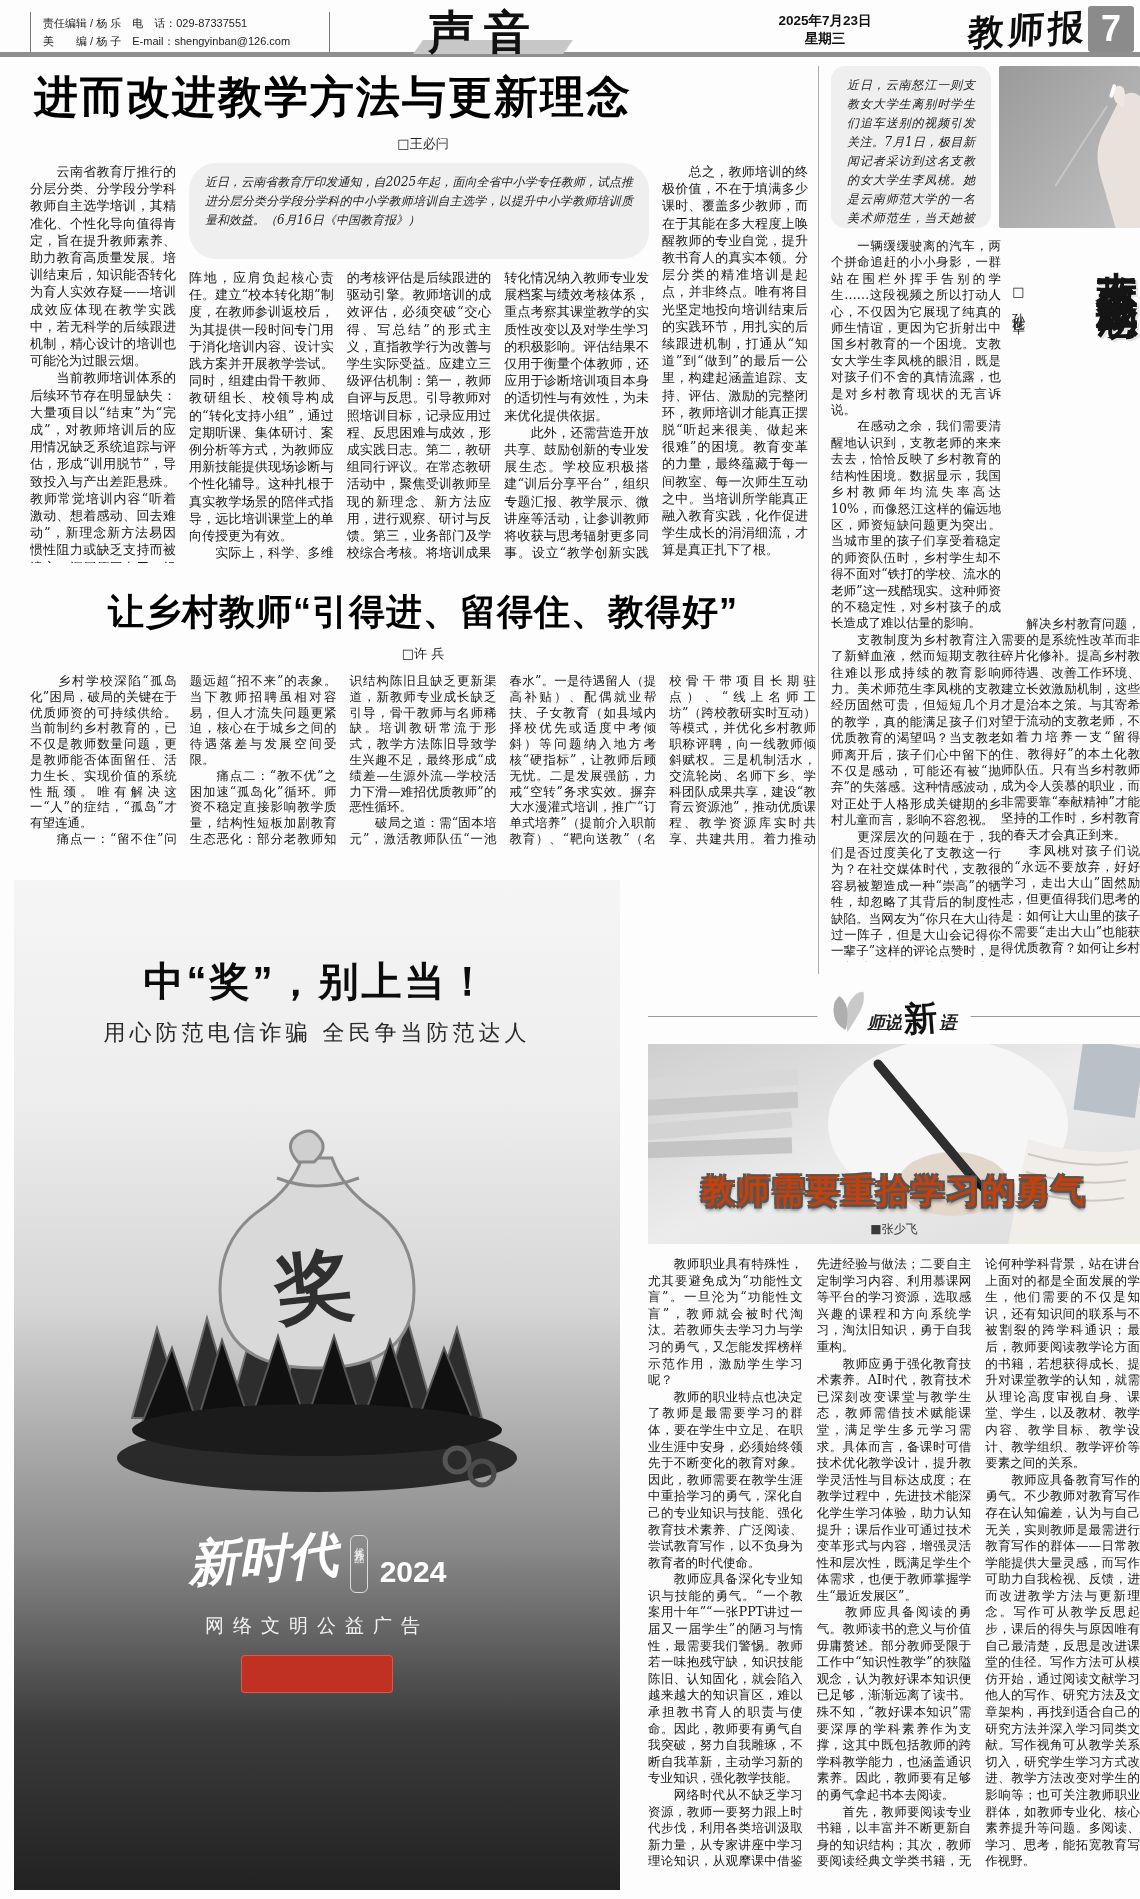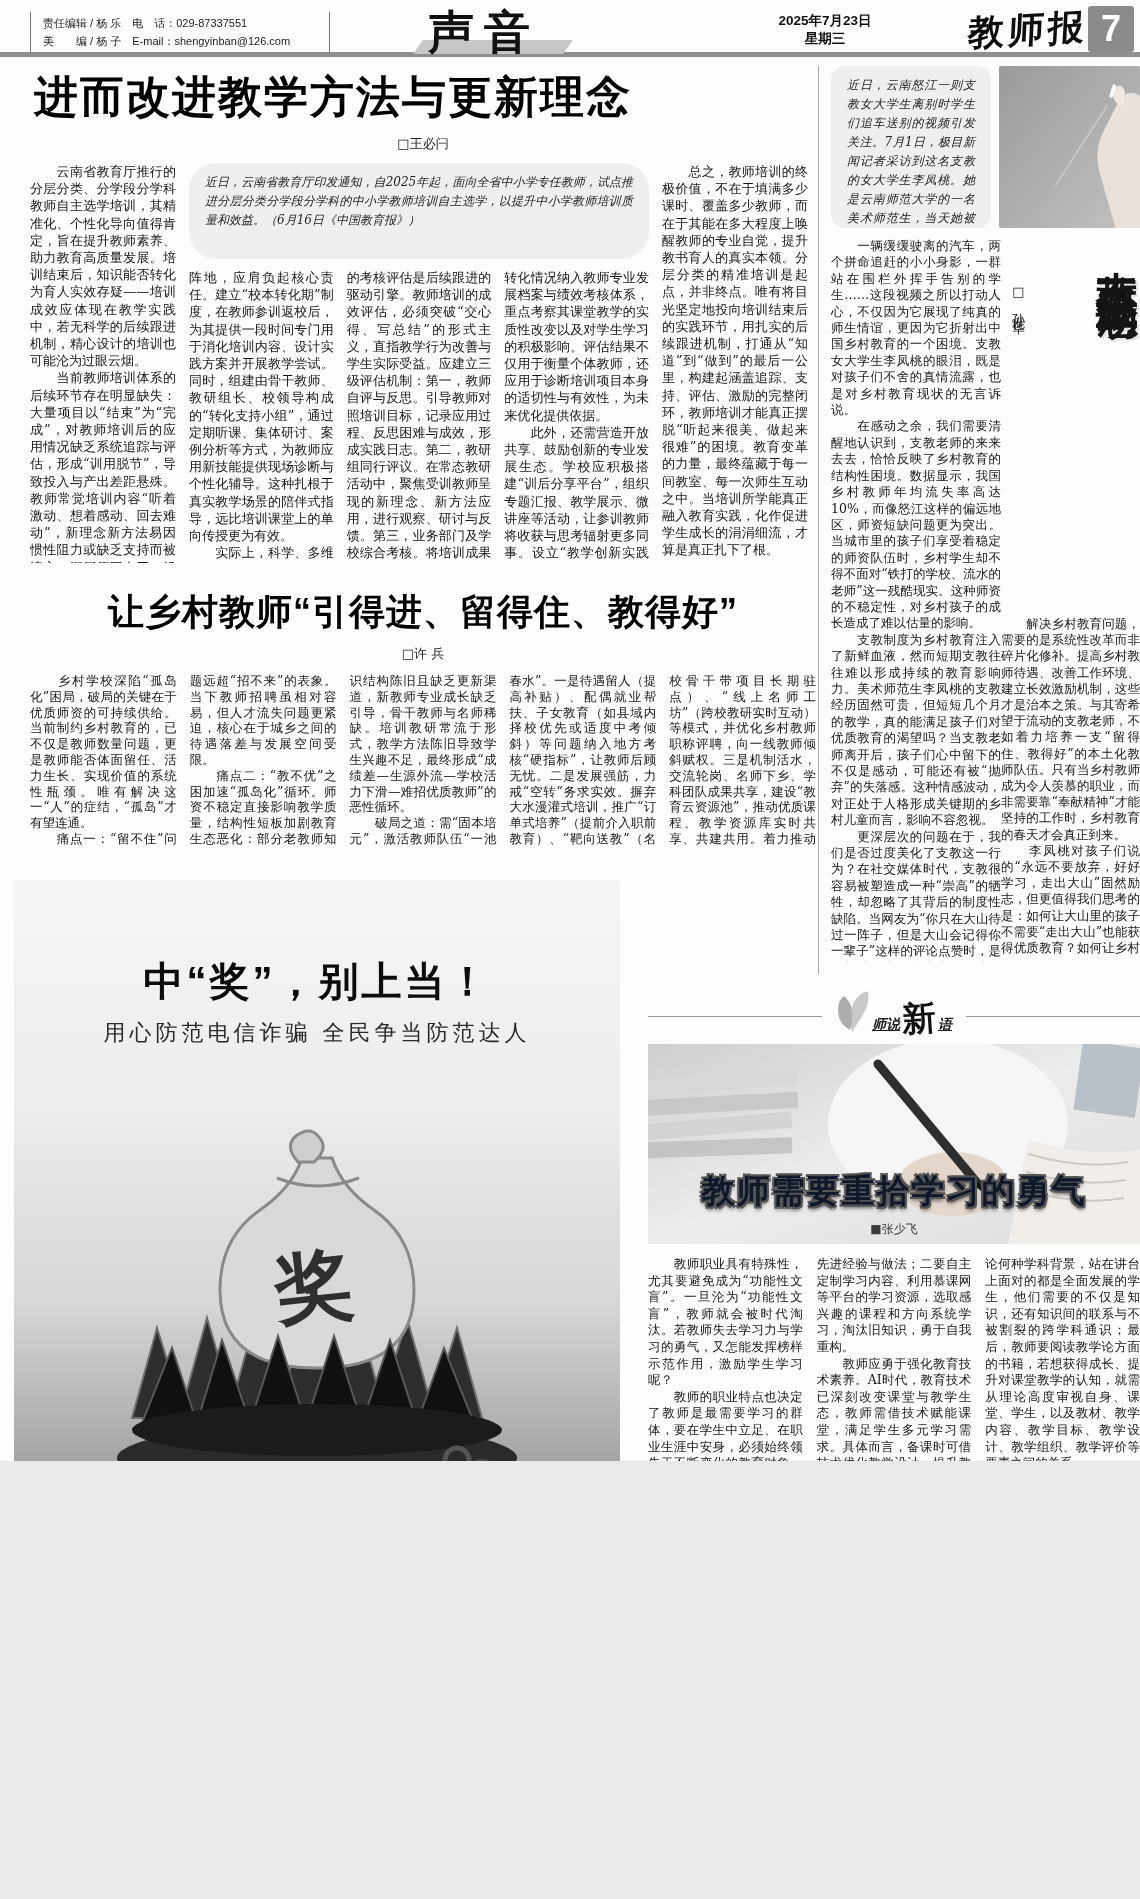--- a/index.html
+++ b/index.html
@@ -1,18 +1,18 @@
 <!DOCTYPE html>
 <html><head>
 <meta charset="utf-8">
 <style>
   * { margin:0; padding:0; box-sizing:border-box; }
   html,body { background:#e9e9e9; }
   #page {
-    position:relative; width:1140px; height:1461px; margin:0 auto;
+    position:relative; width:1140px; height:1899px; margin:0 auto;
     background:#fdfdfd; overflow:hidden; color:#1a1a1a;
     font-family:"DejaVu Serif","Liberation Serif",serif;
     padding-left:44px;
   }
   
   .hdr-editor {
     position:absolute; left:30px; top:12px; width:300px;
     font-family:"Liberation Sans",sans-serif; font-size:11px; line-height:18px;
     color:#222; border-left:1px solid #777; border-right:1px solid #777; padding:2px 12px;
     white-space:pre-line;
@@ -116,27 +116,27 @@
   }
   
   .ss { position:absolute; left:648px; top:986px; width:492px; height:906px; }
   .ss-head { position:relative; height:58px; }
   .ss-head .ss-line { position:absolute; left:0; right:0; top:30px; border-top:1px solid #9a9a9a; }
   .ss-head .ss-center {
     position:absolute; left:50%; transform:translateX(-50%); top:0; background:#fdfdfd;
     padding:0 14px; display:flex; align-items:flex-end; gap:2px; height:56px;
   }
   .ss-label-small { font-family:"DejaVu Serif",serif; font-style:italic; font-weight:bold;
-    font-size:14px; color:#222; padding-bottom:8px;text-decoration:underline; }
+    font-size:17px; color:#222; padding-bottom:8px;text-decoration:underline; }
   .ss-label-big { font-family:"DejaVu Serif",serif; font-weight:900; font-size:34px;
     color:#111; transform:rotate(-4deg); }
   .ss-photo { position:relative; width:492px; height:200px; overflow:hidden; }
   .ss-title {
     position:absolute; left:12px; bottom:30px; width:468px; text-align:center;
-    font-family:"Liberation Sans",sans-serif; font-weight:900; font-size:33px; color:#0f172a;
+    font-family:"Liberation Sans",sans-serif; font-weight:900; font-size:33px; color:#c2410c;
     letter-spacing:2px;
     text-shadow:-2px -2px 0 #555,2px -2px 0 #555,-2px 2px 0 #555,2px 2px 0 #555,0 3px 4px #333;
   }
   .ss-byline { position:absolute; left:0; bottom:6px; width:100%; text-align:center;
     font-size:12px; color:#3a3a3a; }
   .ss-body { margin-top:12px; column-count:3; column-gap:14px; height:614px; overflow:hidden;
     font-size:12.5px; line-height:16.6px; }
 </style>
 </head>
 <body>

